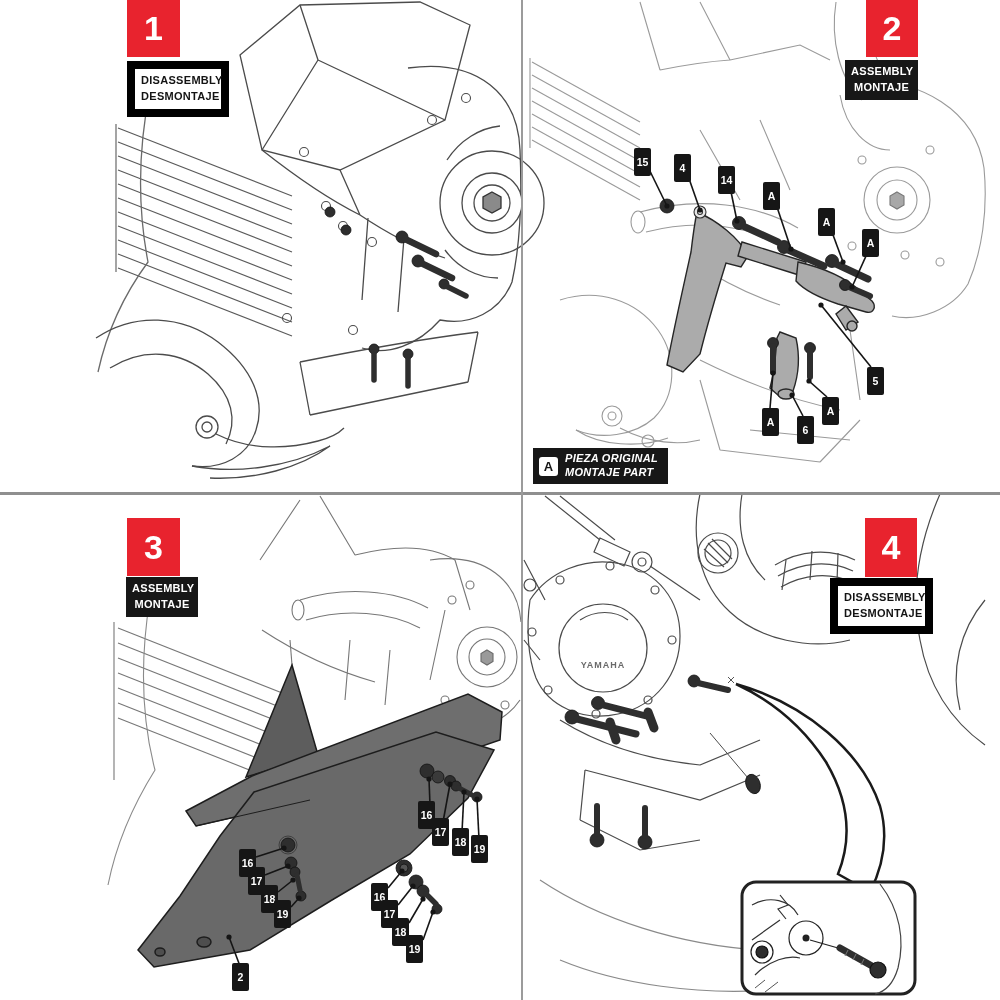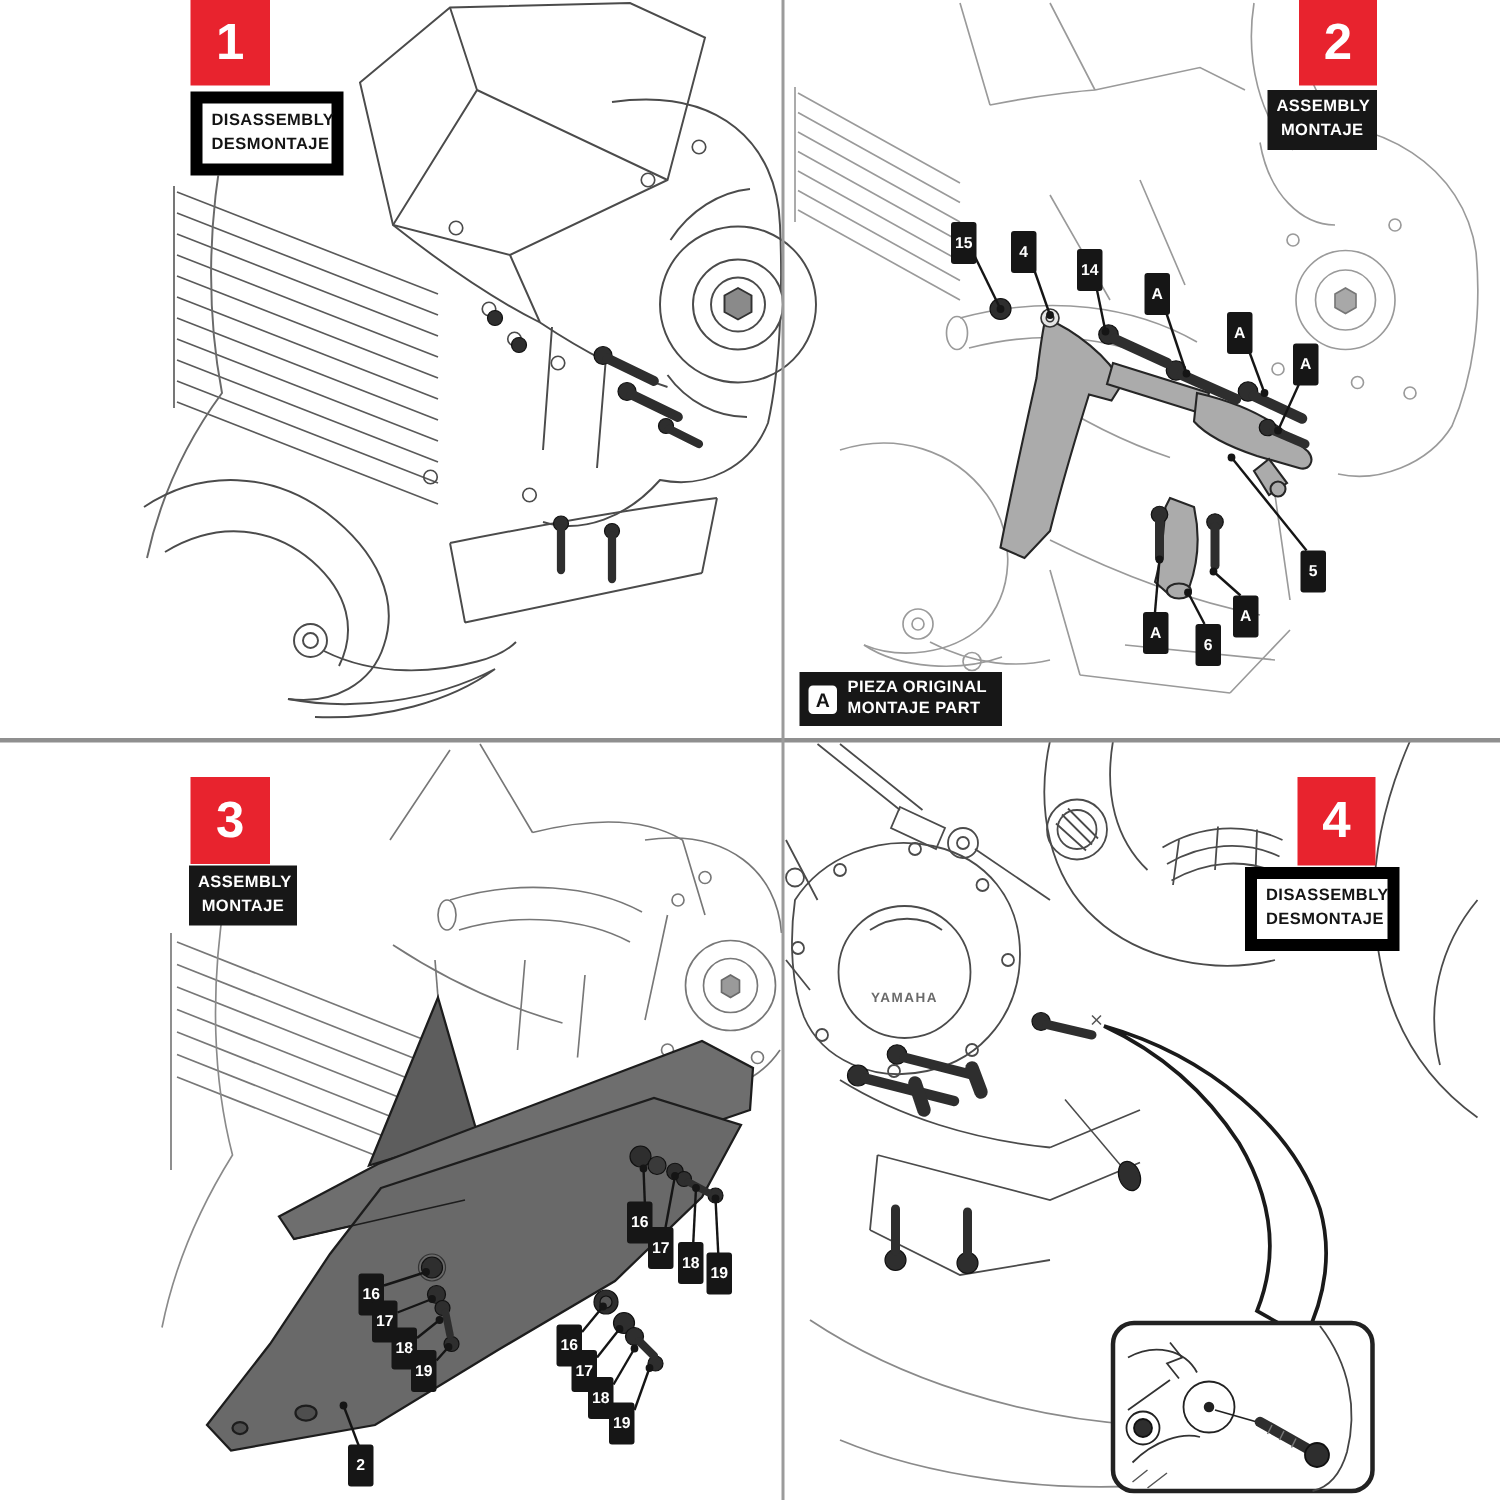--- a/index.html
+++ b/index.html
@@ -15,21 +15,21 @@
          padding:4px 6px;white-space:nowrap;}
   .steplabel.outline{background:#ffffff;border:8px solid #000000;color:#141414;}
   .steplabel.solid{background:#171717;color:#ffffff;text-align:center;}
   .callout{position:absolute;width:17px;height:28px;background:#161616;color:#ffffff;
          font-weight:bold;font-size:10.5px;display:flex;align-items:center;justify-content:center;
          border-radius:2px;}
   .legend{position:absolute;background:#171717;color:#ffffff;display:flex;align-items:center;
          gap:7px;padding:4px 10px 4px 6px;}
   .legend .aicon{width:19px;height:19px;background:#ffffff;color:#141414;border-radius:3px;
          display:flex;align-items:center;justify-content:center;font-weight:bold;font-size:13px;flex:0 0 auto;}
-  .legend .lines{font-weight:bold;font-size:11px;line-height:1.25;letter-spacing:.3px;white-space:nowrap;}
+  .legend .lines{font-weight:bold;font-size:11px;line-height:1.25;letter-spacing:.3px;white-space:nowrap;font-style:italic;}
 </style>
 </head>
 <body>
 
 <div class="page">
 
   <svg class="art" viewBox="0 0 1000 1000" xmlns="http://www.w3.org/2000/svg">
 
     <g fill="none" stroke="#4b4b4b" stroke-width="1.3">
 

